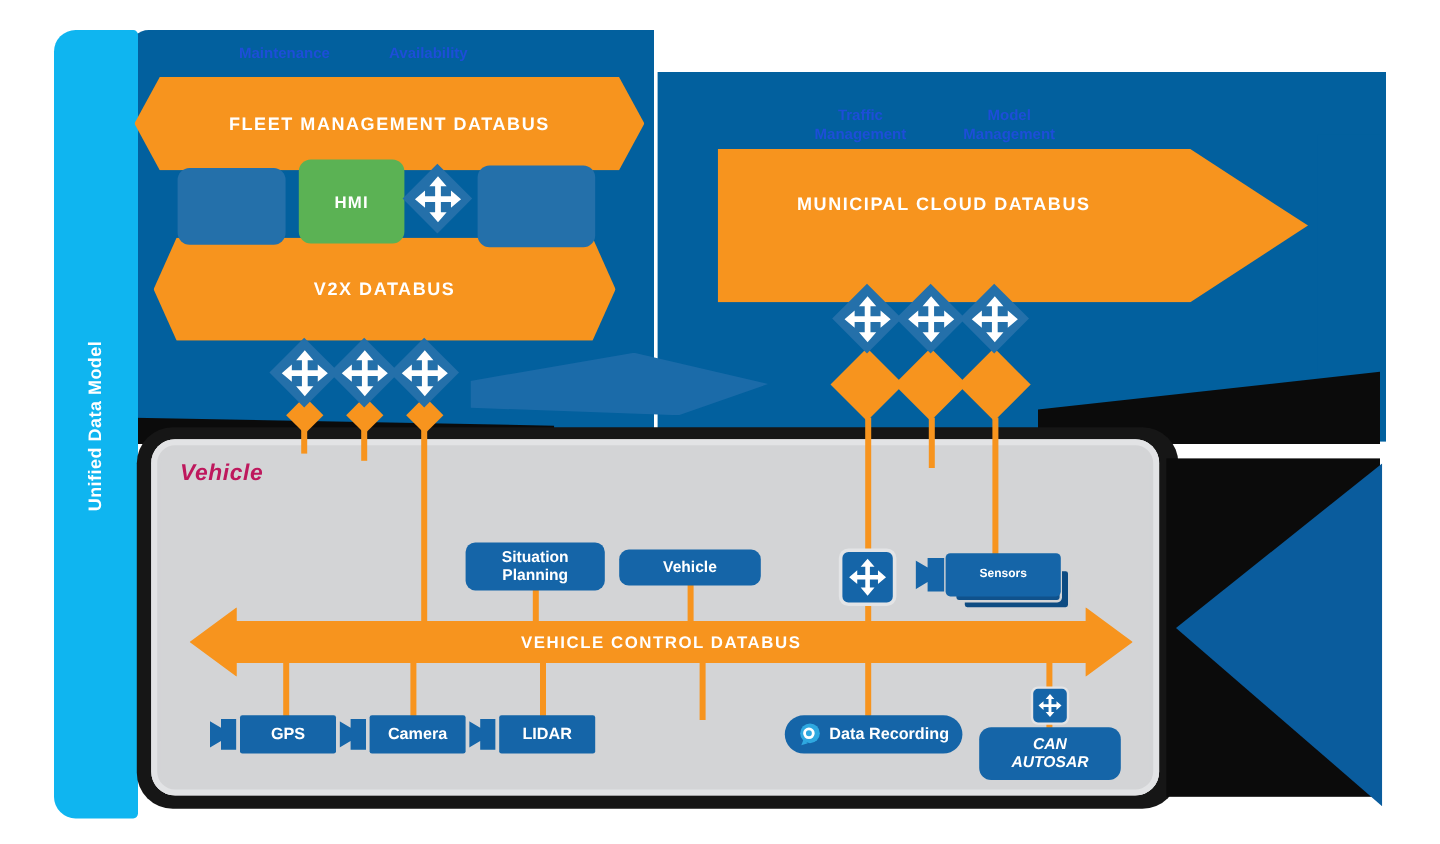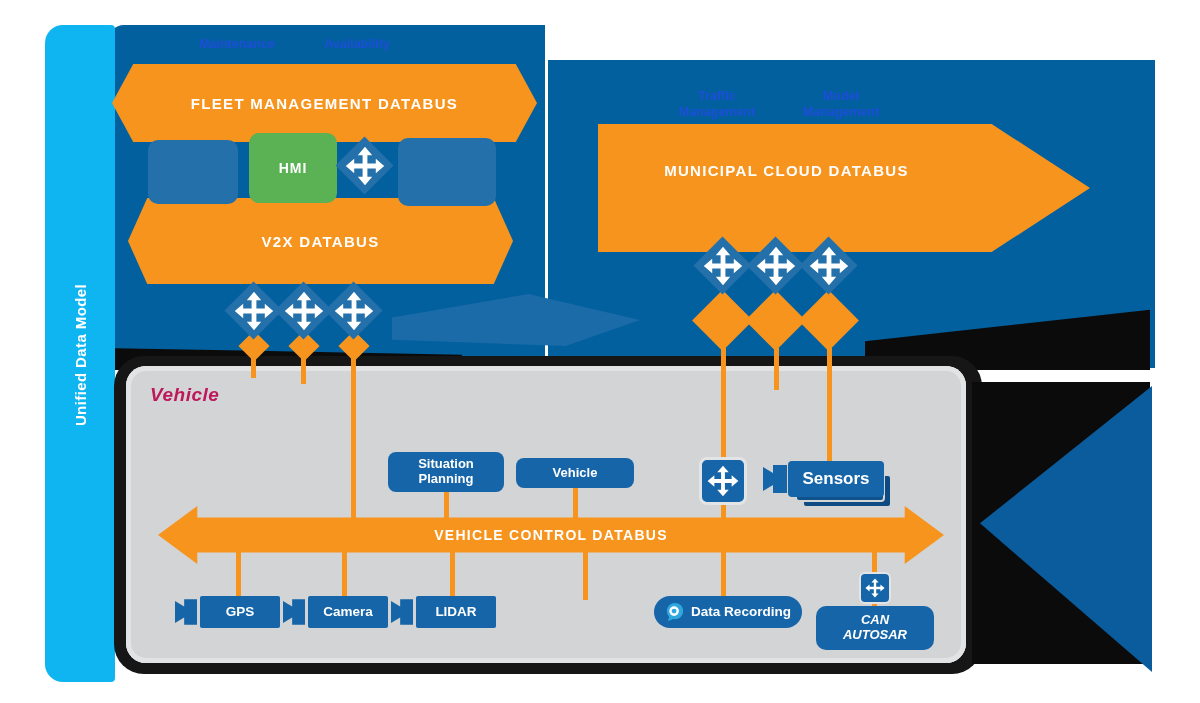--- a/index.html
+++ b/index.html
@@ -156,21 +156,21 @@
     <svg width="32" height="32" viewBox="0 0 100 100">
         <path fill="#fff" d="M50 2 L32 23 L44 23 L44 44 L23 44 L23 32 L2 50 L23 68 L23 56 L44 56 L44 77 L32 77 L50 98 L68 77 L56 77 L56 56 L77 56 L77 68 L98 50 L77 32 L77 44 L56 44 L56 23 L68 23 Z"></path>
       </svg>
   </div>
 
   <div class="senslayer" style="left:802px;top:474px;width:90px;height:34px;background:#0D4B82;"></div>
   <div class="senslayer" style="left:795px;top:468px;width:90px;height:34px;background:#10528C;"></div>
   <svg class="abs" style="left:763px;top:463px;" width="24" height="32" viewBox="0 0 24 30">
       <path fill="#1565A8" d="M24 1 H10 V9 L0 3 V27 L10 21 V29 H24 Z"></path>
     </svg>
-  <div class="comp" style="left:788px;top:461px;width:96px;height:36px;font-size:17px;border-radius:4px;">
+  <div class="comp" style="left:788px;top:461px;width:96px;height:36px;font-size:10px;border-radius:4px;">
     <span>Sensors</span>
   </div>
 
   <div class="comp r8" style="left:388px;top:452px;width:116px;height:40px;">
     <div>
       <div>Situation</div>
       <div>Planning</div>
     </div>
   </div>
   <div class="comp r8" style="left:516px;top:458px;width:118px;height:30px;">

